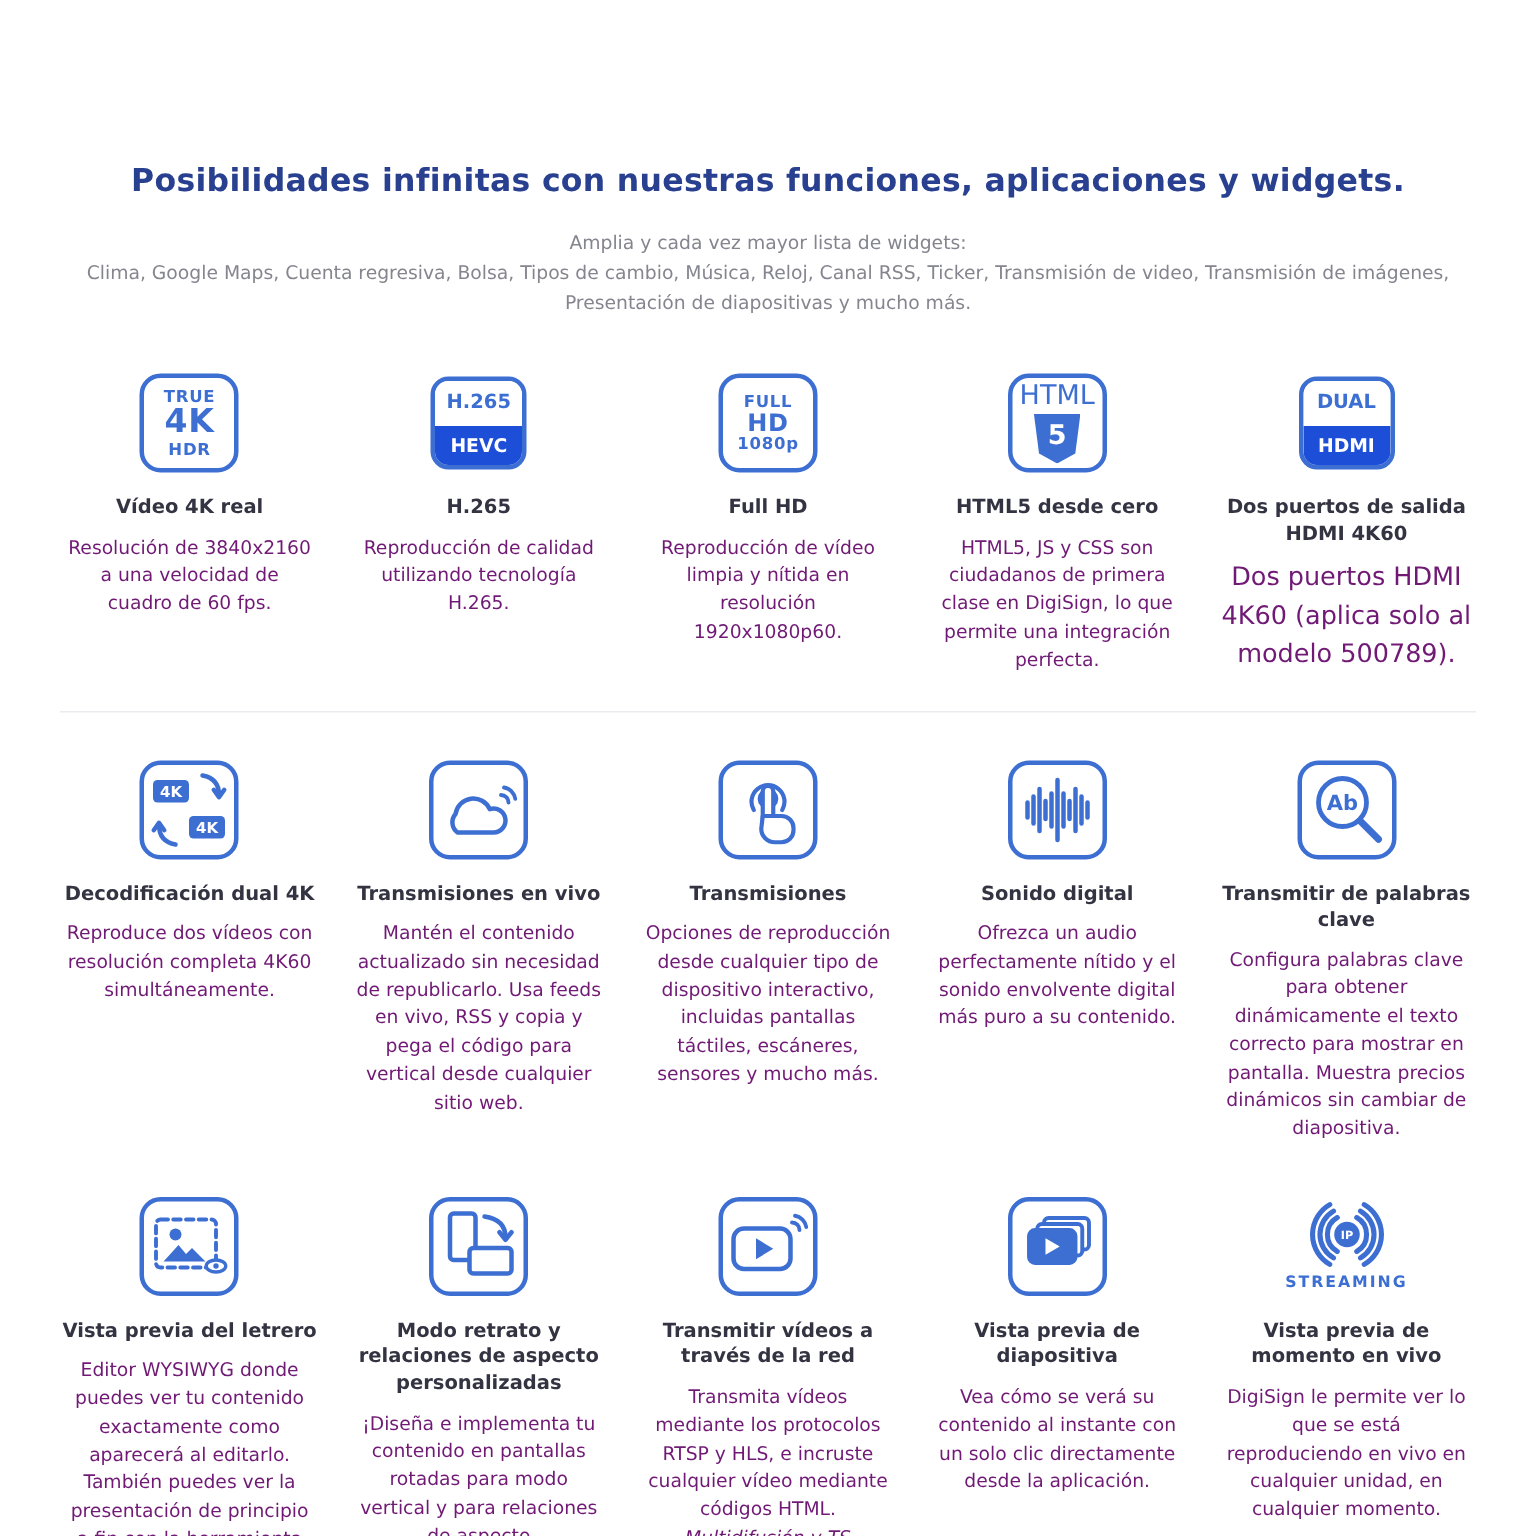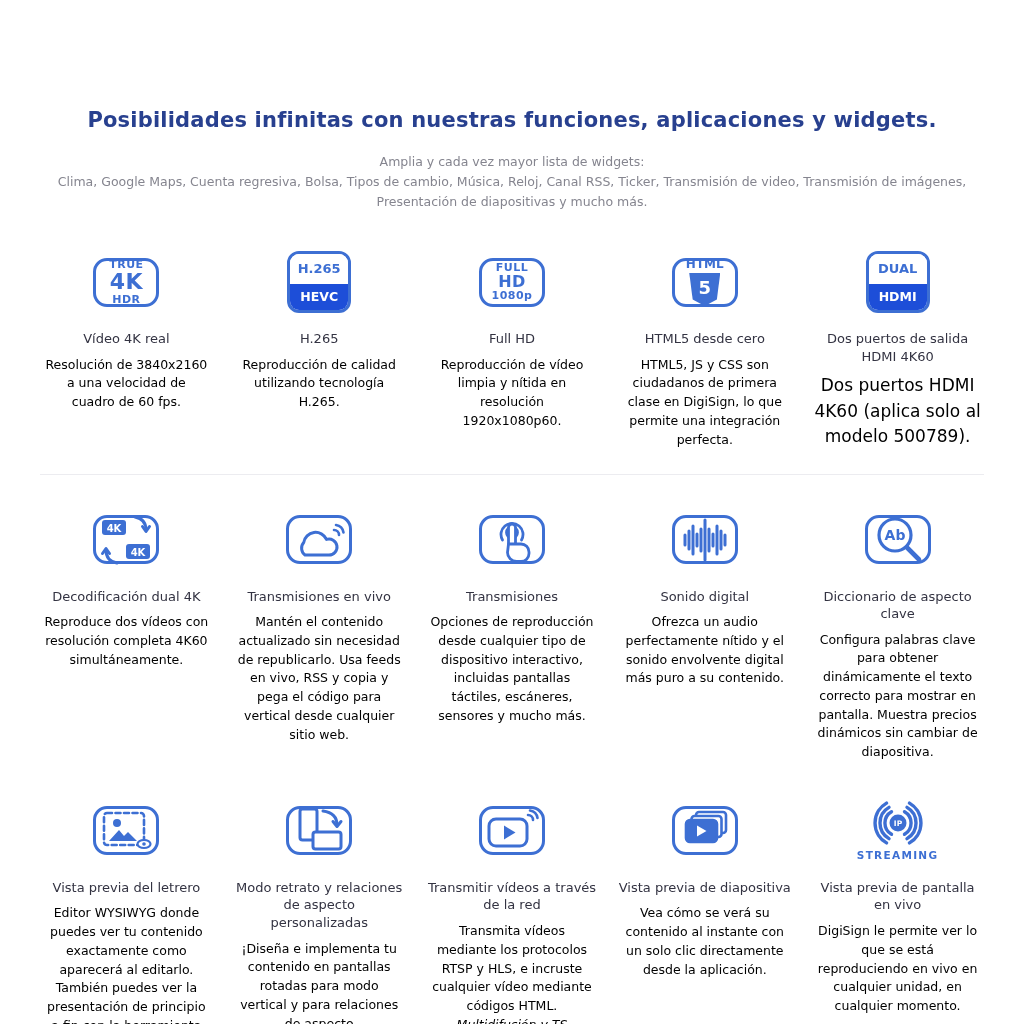--- a/index.html
+++ b/index.html
@@ -23,44 +23,44 @@
   .grid-row {
     display:grid; grid-template-columns:repeat(5,1fr);
     column-gap:20px; align-items:start;
   }
   .row1 { margin-top:33px; }
   .row2 { margin-top:24px; padding-top:28px; border-top:1px solid #ececf0; }
   .row3 { margin-top:32px; }
 
   .feature { text-align:center; }
   .icon-slot { height:74px; display:flex; align-items:center; justify-content:center; margin-bottom:11px; }
-  .f-title { font-size:13px; font-weight:normal; color:#333342; line-height:1.35; margin:0; }
-  .f-desc { font-size:12.5px; color:#000000; line-height:1.5; margin:8px auto 0; max-width:164px; }
+  .f-title { font-size:13px; font-weight:bold; color:#333342; line-height:1.35; margin:0; }
+  .f-desc { font-size:12.5px; color:#701a75; line-height:1.5; margin:8px auto 0; max-width:164px; }
   .f-desc.small { font-size:17px; max-width:176px; }
   .f-desc.italic { font-style:italic; margin-top:0; }
 
   
   .box {
-    width:66px; height:49px; border:3px solid #3d6fd3; border-radius:14px;
+    width:66px; height:66px; border:3px solid #3d6fd3; border-radius:14px;
     display:flex; align-items:center; justify-content:center; background:#fff;
   }
   .stack { display:flex; flex-direction:column; align-items:center; line-height:1.05;
            color:#3d6fd3; font-weight:bold; }
   .stack .s-sm { font-size:11px; letter-spacing:.5px; }
   .stack .s-lg { font-size:22px; letter-spacing:.5px; }
   .badge2 {
     width:64px; height:62px; border:3px solid #3d6fd3; border-radius:12px;
     overflow:hidden; display:flex; flex-direction:column; background:#fff;
   }
   .badge2 .top { flex:1.15; display:flex; align-items:center; justify-content:center;
                  color:#3d6fd3; font-weight:bold; font-size:13px; background:#fff; }
   .badge2 .bot { flex:1; display:flex; align-items:center; justify-content:center;
                  color:#fff; font-weight:bold; font-size:12.5px; background:#1d4ed8; }
   .html5-wrap { display:flex; flex-direction:column; align-items:center; }
-  .html-word { font-size:12px; font-weight:bold; color:#3d6fd3; line-height:1;text-align:right; }
+  .html-word { font-size:18px; font-weight:normal; color:#3d6fd3; line-height:1;text-align:right; }
   .shield {
     width:31px; height:33px; margin-top:3px; background:#3d6fd3;
     clip-path:polygon(0 0,100% 0,89% 80%,50% 100%,11% 80%);
     display:flex; align-items:center; justify-content:center;
   }
   .shield span { color:#fff; font-weight:bold; font-size:18px; line-height:1; margin-top:-3px; }
   .streaming-wrap { display:flex; flex-direction:column; align-items:center; }
   .streaming-label { font-size:10.5px; font-weight:bold; color:#3d6fd3; letter-spacing:1.3px; margin-top:2px; }
   svg { display:block; }
 </style>
@@ -218,21 +218,21 @@
     <div class="feature">
       <div class="icon-slot">
         <div class="box">
           <svg width="54" height="54" viewBox="0 0 54 54" fill="none" stroke="#3d6fd3" stroke-width="3.2" stroke-linecap="round">
             <circle cx="24" cy="22" r="16"></circle>
             <line x1="36" y1="34.5" x2="48" y2="46.5" stroke-width="4.6"></line>
             <text x="24" y="27" font-size="14" font-weight="bold" fill="#3d6fd3" stroke="none" text-anchor="middle">Ab</text>
           </svg>
         </div>
       </div>
-      <h3 class="f-title">Diccionario de aspecto clave</h3>
+      <h3 class="f-title">Transmitir de palabras clave</h3>
       <p class="f-desc">Configura palabras clave para obtener dinámicamente el texto correcto para mostrar en pantalla. Muestra precios dinámicos sin cambiar de diapositiva.</p>
     </div>
   </div>
 
   <div class="grid-row row3">
 
     <div class="feature">
       <div class="icon-slot">
         <div class="box">
           <svg width="54" height="54" viewBox="0 0 54 54" fill="none" stroke="#3d6fd3" stroke-width="2.6" stroke-linecap="round" stroke-linejoin="round">
@@ -303,18 +303,18 @@
             <path d="M26.5,2.1 A23,23 0 0 0 26.5,41.9"></path>
             <path d="M44.5,10.7 A13,13 0 0 1 44.5,33.3"></path>
             <path d="M47,6.4 A18,18 0 0 1 47,37.6"></path>
             <path d="M49.5,2.1 A23,23 0 0 1 49.5,41.9"></path>
             <circle cx="38" cy="22" r="8.5" fill="#3d6fd3" stroke="none"></circle>
             <text x="38" y="24.8" font-size="7.5" font-weight="bold" fill="#ffffff" stroke="none" text-anchor="middle">IP</text>
           </svg>
           <div class="streaming-label">STREAMING</div>
         </div>
       </div>
-      <h3 class="f-title">Vista previa de pantalla en vivo</h3>
+      <h3 class="f-title">Vista previa de momento en vivo</h3>
       <p class="f-desc">DigiSign le permite ver lo que se está reproduciendo en vivo en cualquier unidad, en cualquier momento.</p>
     </div>
   </div>
 
 </div>
 
 </body></html>

